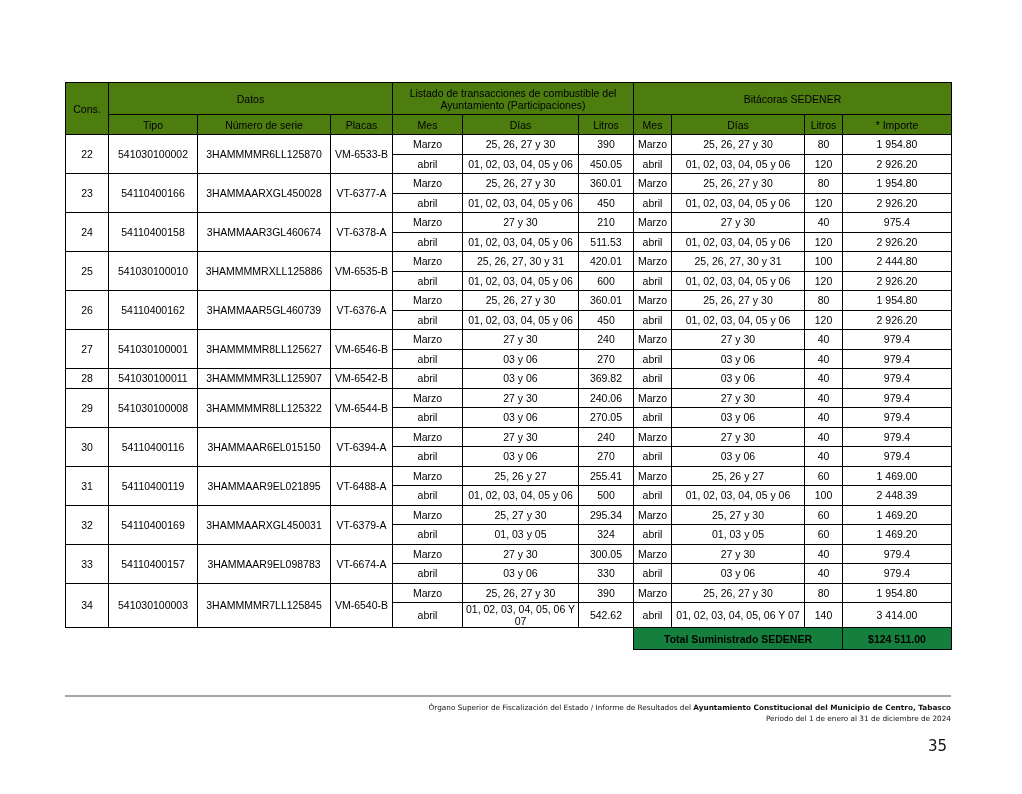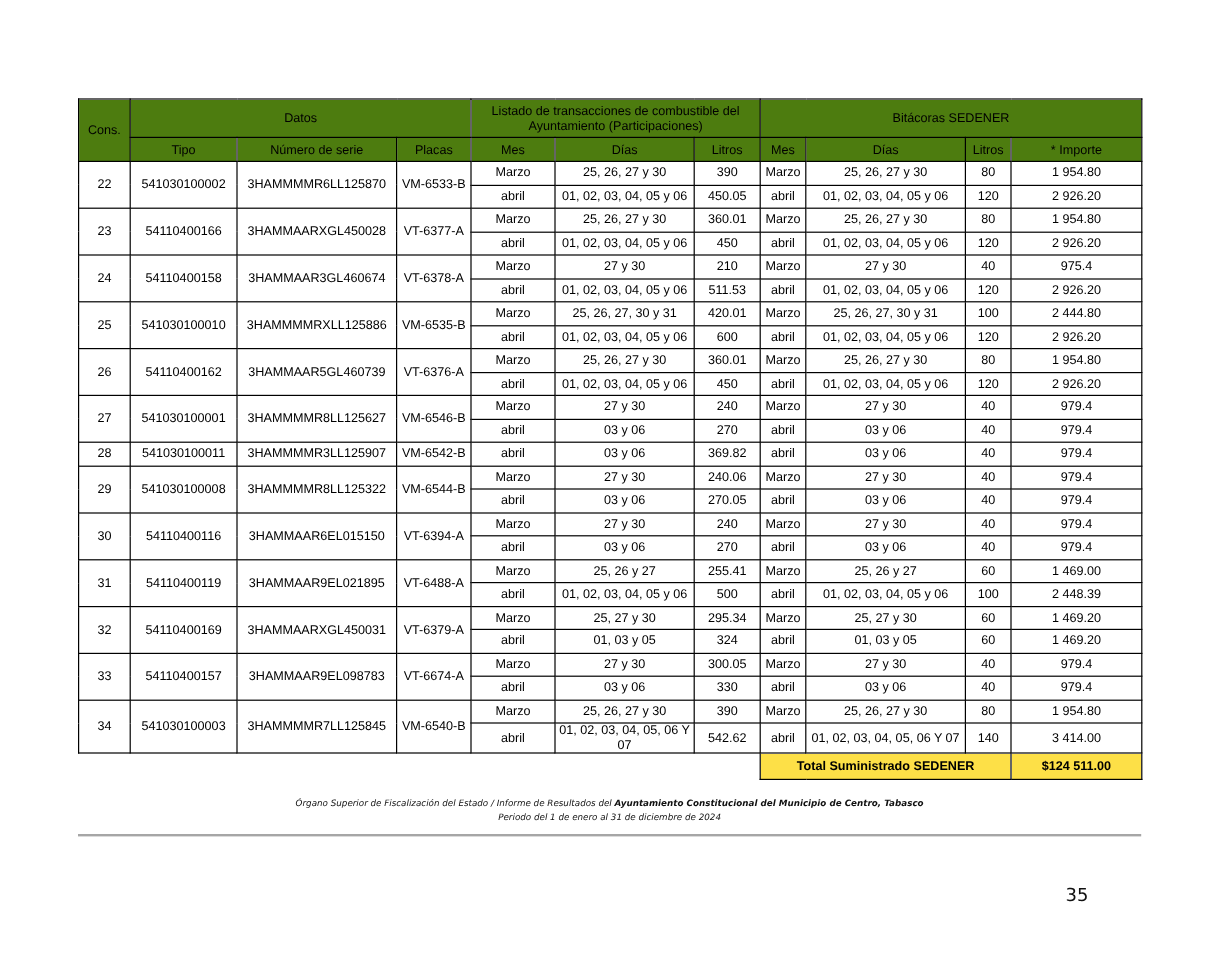--- a/index.html
+++ b/index.html
@@ -8,27 +8,27 @@
   table.main { position: absolute; left: 65px; top: 82px; border-collapse: collapse;
                table-layout: fixed; font-size: 10.5px; }
   table.main td, table.main th { border: 1px solid #000; padding: 0 3px; text-align: center;
                vertical-align: middle; line-height: 12px; overflow: hidden; }
   table.main th { background: #4d7c0f; font-weight: normal; }
   tr.h1 th { height: 31px; }
   tr.h2 th { height: 19px; margin-top: 32px; }
   tr.r td { height: 18.5px; }
   td.imp { text-align: right; padding-right: 4px; margin-left: 48px; }
   td.noborder { border: none !important; background: transparent; }
-  td.total-label, td.total-value { background: #fde047; font-weight: bold; height: 21px; }
+  td.total-label, td.total-value { background: #15803d; font-weight: bold; height: 21px; }
   td.total-value { text-align: right; padding-right: 4px; }
   .footer-rule { position: absolute; left: 65px; top: 695px; width: 886px; height: 2px; background: #a6a6a6; }
-  .footer { position: absolute; left: 65px; top: 664px; width: 886px; text-align: center;
-            font-family: "DejaVu Sans", sans-serif; font-style: italic; font-size: 7.3px; line-height: 11px; color: #111; }
+  .footer { position: absolute; left: 65px; top: 702px; width: 886px; text-align: right;
+            font-family: "DejaVu Sans", sans-serif; font-size: 7.3px; line-height: 11px; color: #111; }
   .footer b { font-weight: bold; }
-  .page-num { position: absolute; left: 888px; top: 737px; font-family: "DejaVu Sans", sans-serif; font-size: 15px; color: #111; text-align: center; }
+  .page-num { position: absolute; left: 928px; top: 737px; font-family: "DejaVu Sans", sans-serif; font-size: 15px; color: #111; text-align: center; }
 </style>
 </head>
 <body>
 
 <table class="main">
   <colgroup>
     <col style="width:43px">
       <col style="width:89px">
       <col style="width:133px">
       <col style="width:62px">

